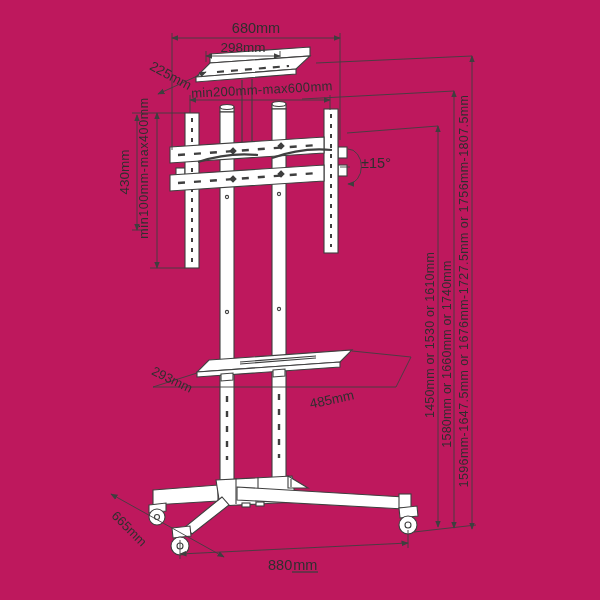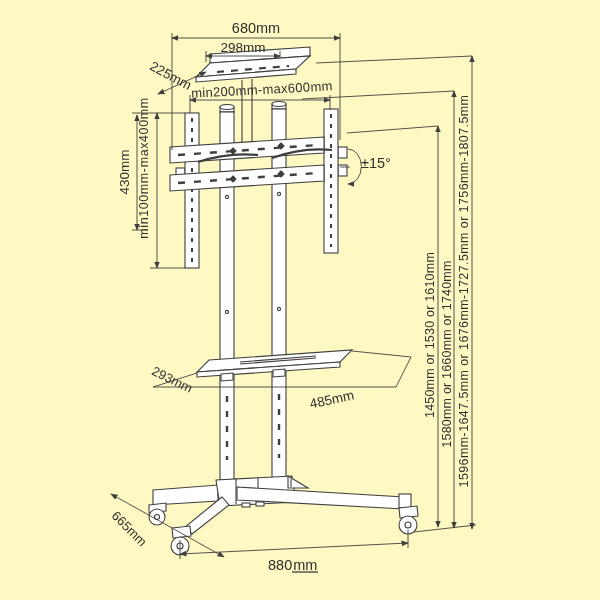--- a/index.html
+++ b/index.html
@@ -1,17 +1,17 @@
 <!DOCTYPE html>
 <html><head>
 <meta charset="utf-8">
 <style>
   html,body{margin:0;padding:0;background:#ffffff;}
   .canvas{
-    position:relative;width:600px;height:600px;background:#fef9c3;overflow:hidden;
+    position:relative;width:600px;height:600px;background:#be185d;overflow:hidden;
     font-family:"Liberation Sans", sans-serif;
   }
   svg text{
     fill:#2f2f2f;
     font-family:"Liberation Sans", sans-serif;
   }
 </style>
 </head>
 <body>
 

